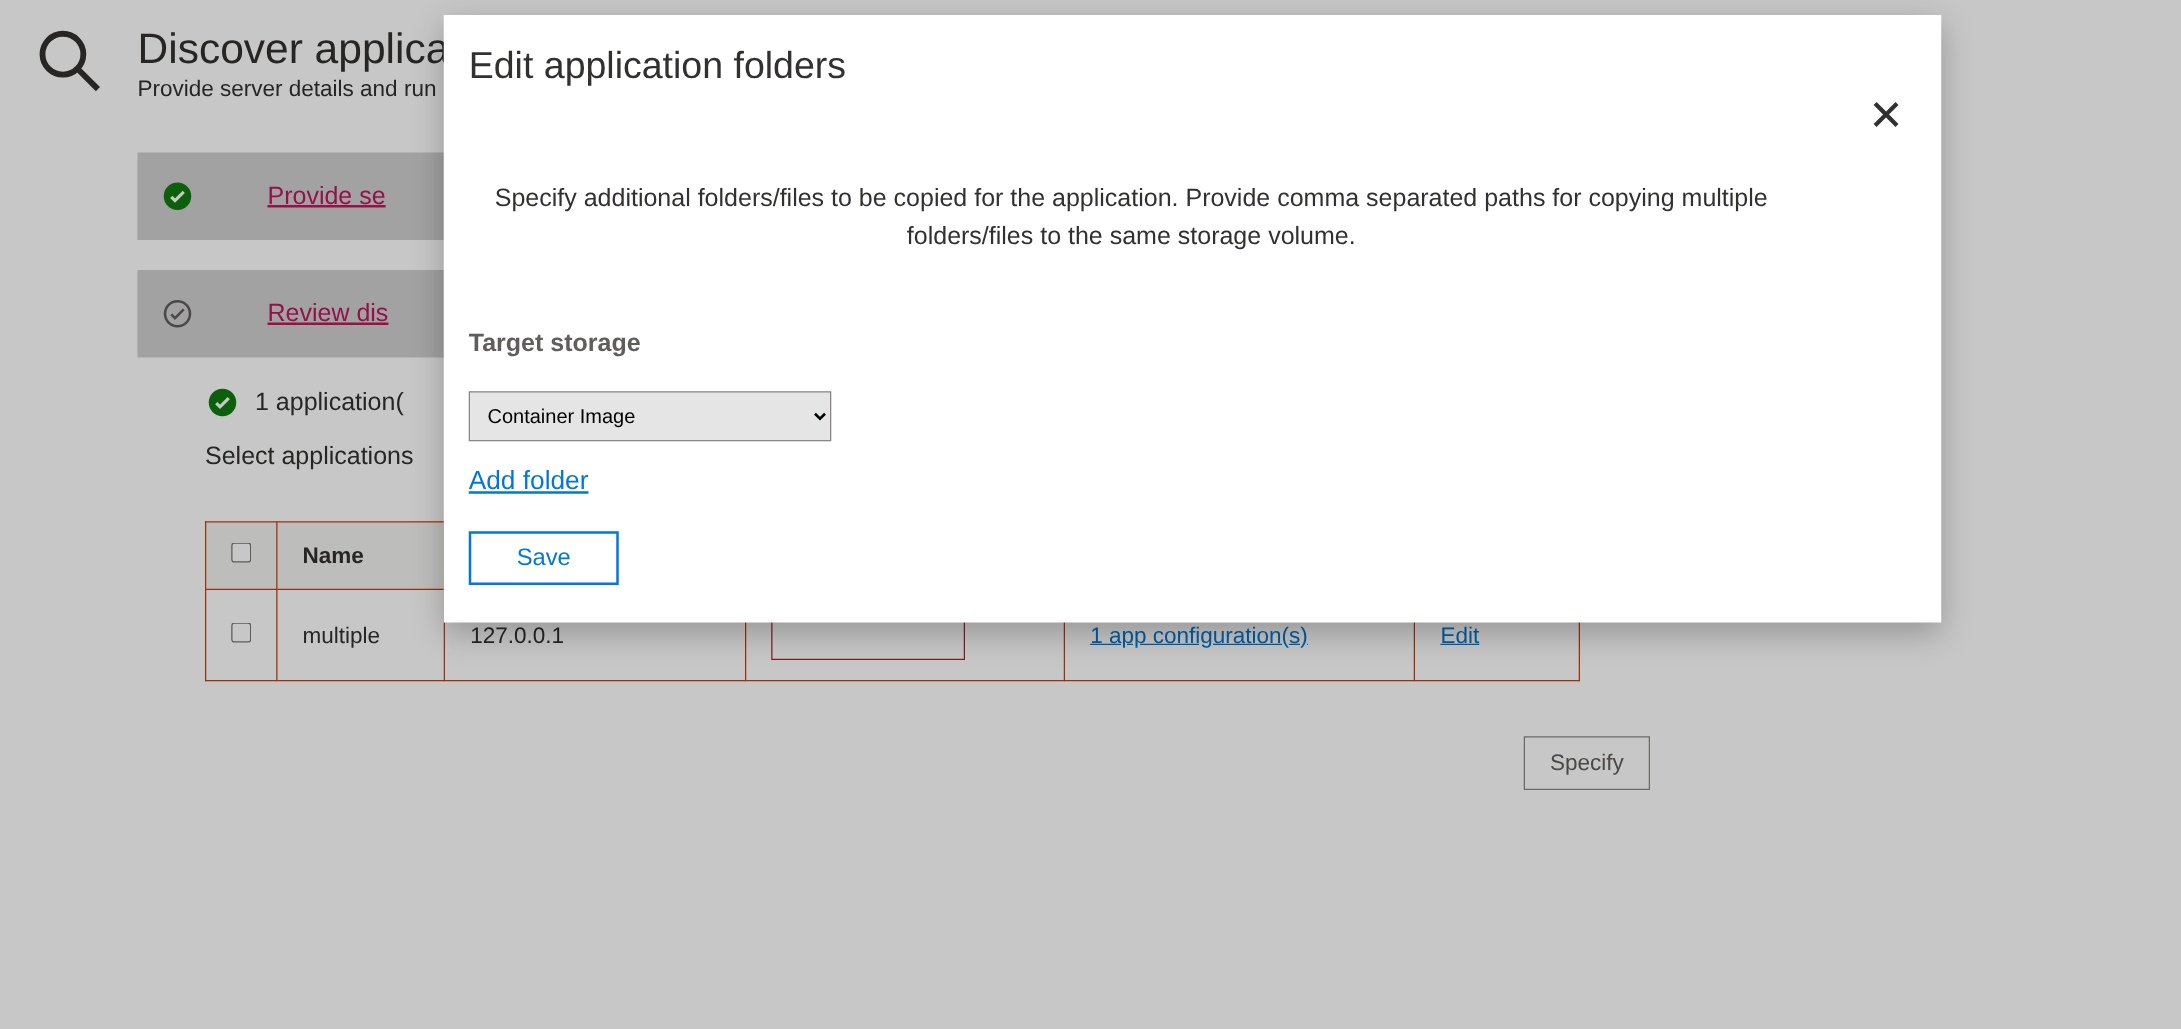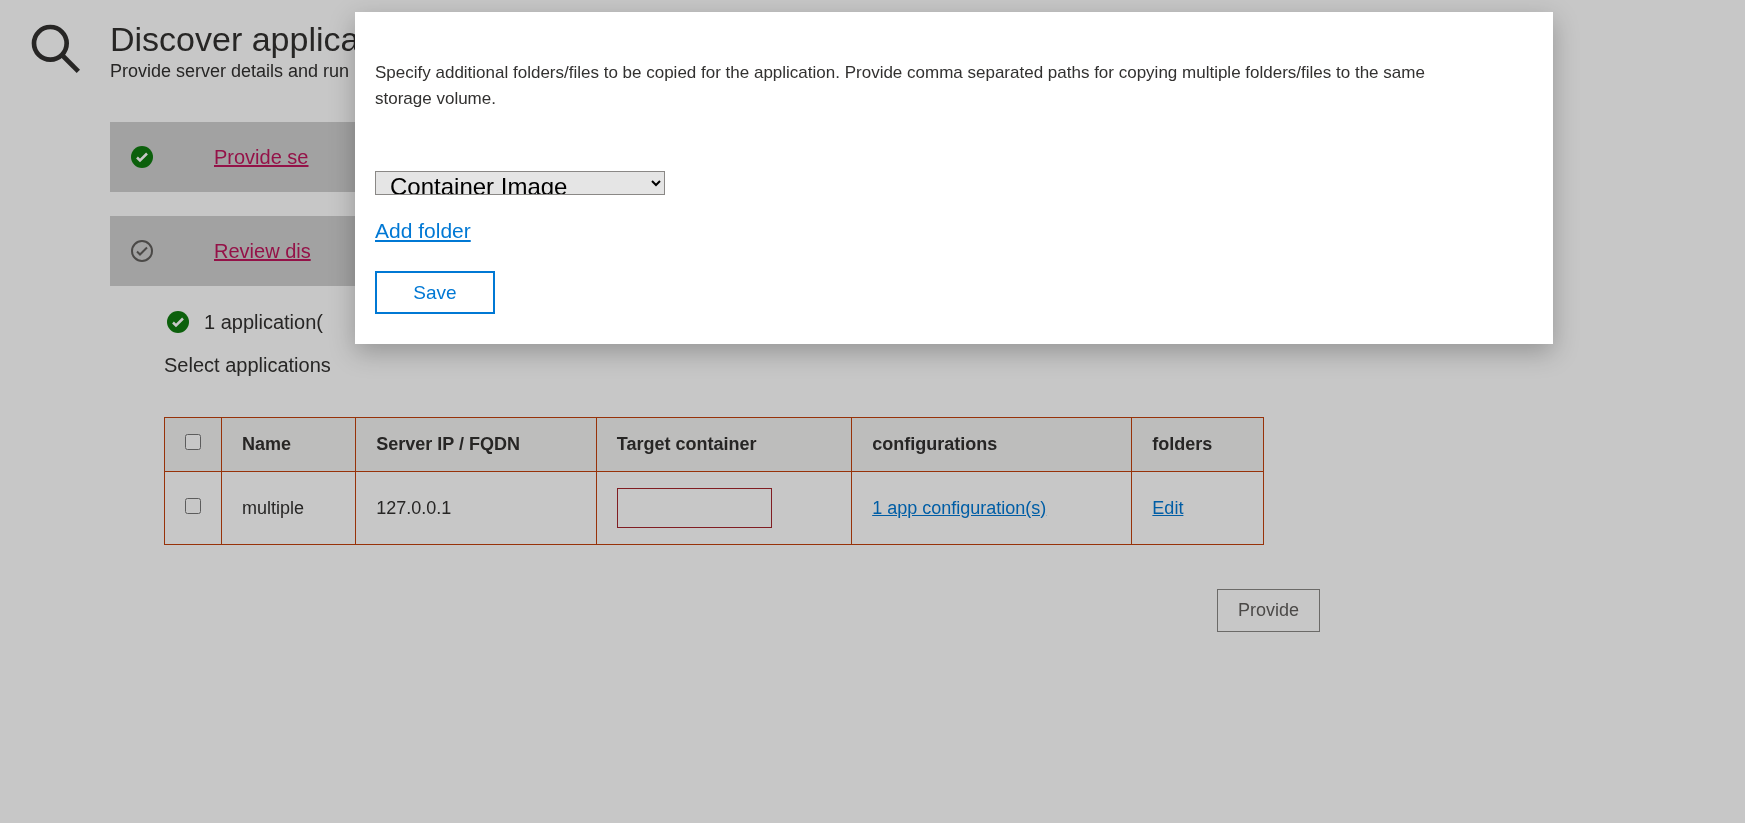--- a/index.html
+++ b/index.html
@@ -129,49 +129,50 @@
       font-weight: 400;
       color: #323130;
     }
     .close-btn {
       border: none; background: none; cursor: pointer;
       font-size: 34px; line-height: 1; color: #323130;
       padding: 10px;
       margin-top: 30px;
     }
     .modal-desc {
-      font-size: 17px;
+      font-size: 20px;
       color: #323130;
       margin-top: 24px;
       max-width: 1060px;
       line-height: 1.5;
+      text-align: center;
     }
     .cols {
       display: flex;
       margin-top: 60px;
       gap: 40px;
     }
     .col-path { width: 640px; }
     .col-target { width: 340px; }
     .col-label {
       font-size: 20px;
       font-weight: 600;
       color: #605e5c;
       margin-bottom: 26px;
     }
     .path-value {
       font-size: 20px;
       color: #323130;
     }
     .select-storage {
       width: 290px;
-      height: 24px;
+      height: 40px;
       border: 1px solid #8a8886;
       background: #e5e5e5;
-      font-size: 24px;
+      font-size: 16px;
       padding: 0 10px;
     }
     .add-folder {
       display: inline-block;
       margin-top: 20px;
       font-size: 21px;
       color: #0078d4;
       text-decoration: underline;
       cursor: pointer;
     }
@@ -254,32 +255,39 @@
           <td>
             <input class="err-input" value="" style="">
           </td>
           <td><a class="link">1 app configuration(s)</a></td>
           <td><a class="link">Edit</a></td>
         </tr>
       </tbody>
     </table>
 
     <div class="continue-row">
-      <button class="btn-continue">Provide</button>
+      <button class="btn-continue">Specify</button>
     </div>
   </div>
 </div>
 
 <div class="overlay"></div>
 
 <div class="modal">
+  <div class="modal-header">
+    <div class="modal-title">Edit application folders</div>
+    <button class="close-btn">
+      <span>✕</span>
+    </button>
+  </div>
   <div class="modal-desc">Specify additional folders/files to be copied for the application. Provide comma separated paths for copying multiple folders/files to the same storage volume.</div>
 
   <div class="cols">
     <div class="col-target">
+      <div class="col-label">Target storage</div>
       <select class="select-storage">
         <option>Container Image</option>
       </select>
     </div>
   </div>
 
   <a class="add-folder">Add folder</a>
   <button class="btn-save">Save</button>
 </div>
 

